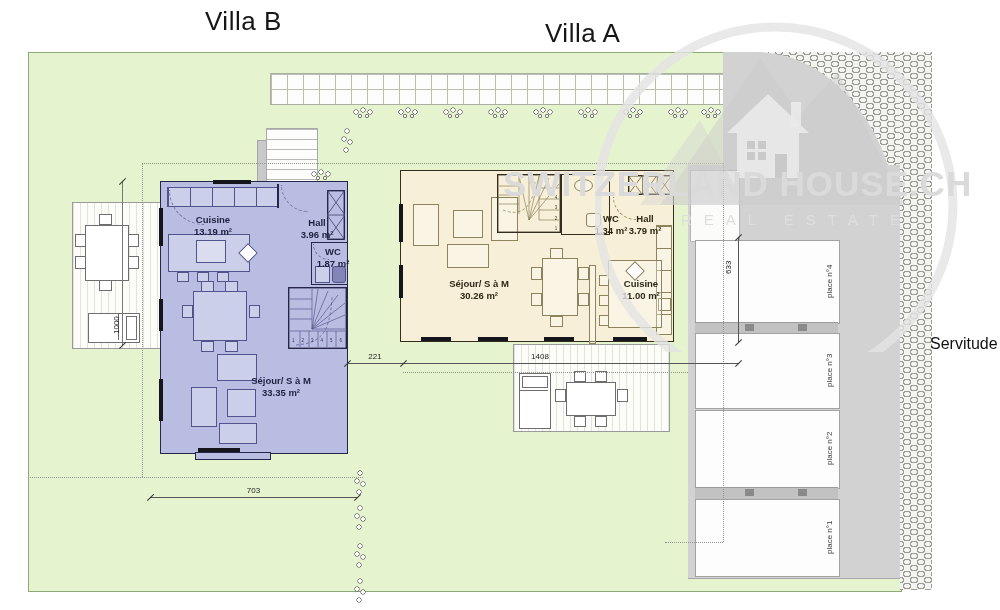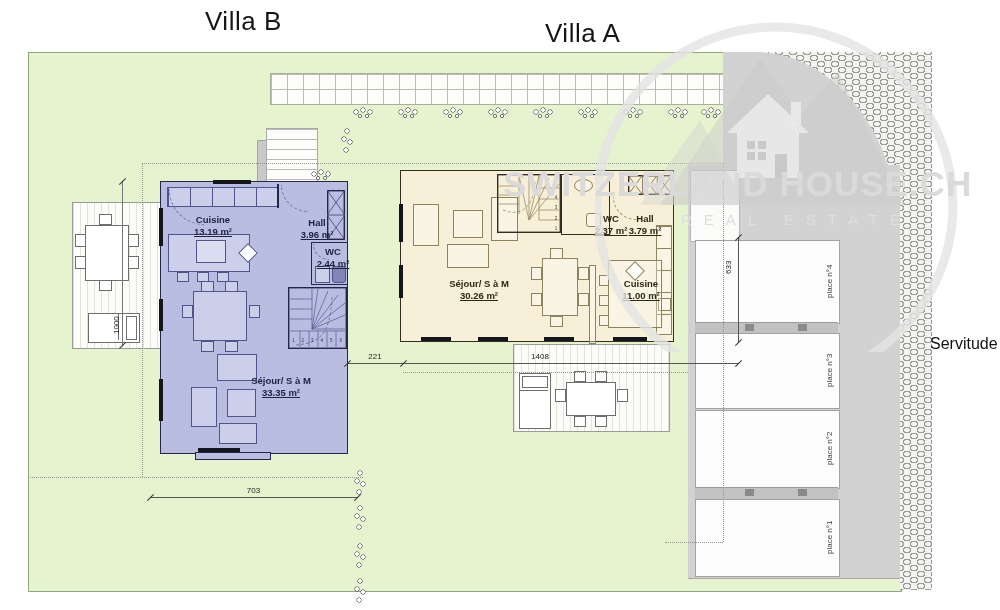--- a/index.html
+++ b/index.html
@@ -35,21 +35,21 @@
   .villaB{background:#b9bde2;border:1.6px solid #26264a;}
   .villaA{background:#f7efd7;border:1.6px solid #332e20;}
   .fb{position:absolute;border:1px solid #51548a;background:rgba(255,255,255,.28);}
   .fa{position:absolute;border:1px solid #8d835c;background:rgba(255,255,255,.30);}
   .wallB{position:absolute;background:#26264a;}
   .win{position:absolute;background:#15151c;}
   .roomB{position:absolute;border:1.4px solid #26264a;}
   .roomA{position:absolute;border:1.4px solid #332e20;}
   .rlabel{position:absolute;text-align:center;font-weight:bold;font-size:9.5px;line-height:1.3;
           white-space:nowrap;}
-  .rlabel .ar{font-weight:bold;text-decoration:underline;}
+  .rlabel .ar{font-weight:bold;}
   .lb{color:#1f2140;} .la{color:#2e2817;}
   .arc{position:absolute;border:1px dashed #70739f;border-width:0 0 1px 1px;border-radius:0 0 0 100%;}
   .arcA{border-color:#9a8f63;}
   .diam{position:absolute;border:1px solid #51548a;background:#fff;transform:rotate(45deg);}
   .stairnumsB{position:absolute;display:flex;justify-content:space-between;font-size:4.5px;
           color:#33355e;}
   .stairnumsA{position:absolute;display:flex;flex-direction:column-reverse;justify-content:space-between;
           font-size:4.5px;color:#4a4226;text-align:center;}
   
   .hline{position:absolute;height:1px;background:#555;}
@@ -208,21 +208,21 @@
     <div class="rlabel lb" style="left:20px;top:32px;width:64px;">
       <div>Cuisine</div>
       <div class="ar">13.19 m²</div>
     </div>
     <div class="rlabel lb" style="left:124px;top:35px;width:64px;">
       <div>Hall</div>
       <div class="ar">3.96 m²</div>
     </div>
     <div class="rlabel lb" style="left:140px;top:64px;width:64px;">
       <div>WC</div>
-      <div class="ar">2.44 m²</div>
+      <div class="ar">1.87 m²</div>
     </div>
     <div class="rlabel lb" style="left:88px;top:193px;width:64px;">
       <div>Séjour/ S à M</div>
       <div class="ar">33.35 m²</div>
     </div>
 
     <div class="win" style="left:-2px;top:26px;width:4px;height:38px;"></div>
     <div class="win" style="left:-2px;top:117px;width:4px;height:32px;"></div>
     <div class="win" style="left:-2px;top:197px;width:4px;height:42px;"></div>
     <div class="win" style="left:52px;top:-2px;width:38px;height:4px;"></div>
@@ -281,21 +281,21 @@
     <div class="fa" style="left:198px;top:124px;width:8px;height:9px;"></div>
     <div class="fa" style="left:198px;top:144px;width:8px;height:9px;"></div>
     <div class="fa" style="left:188px;top:94px;width:5px;height:77px;"></div>
 
     <div class="rlabel la" style="left:46px;top:107px;width:64px;">
       <div>Séjour/ S à M</div>
       <div class="ar">30.26 m²</div>
     </div>
     <div class="rlabel la" style="left:178px;top:42px;width:64px;">
       <div>WC</div>
-      <div class="ar">2.37 m²</div>
+      <div class="ar">1.34 m²</div>
     </div>
     <div class="rlabel la" style="left:212px;top:42px;width:64px;">
       <div>Hall</div>
       <div class="ar">3.79 m²</div>
     </div>
     <div class="rlabel la" style="left:208px;top:107px;width:64px;">
       <div>Cuisine</div>
       <div class="ar">11.00 m²</div>
     </div>
 

